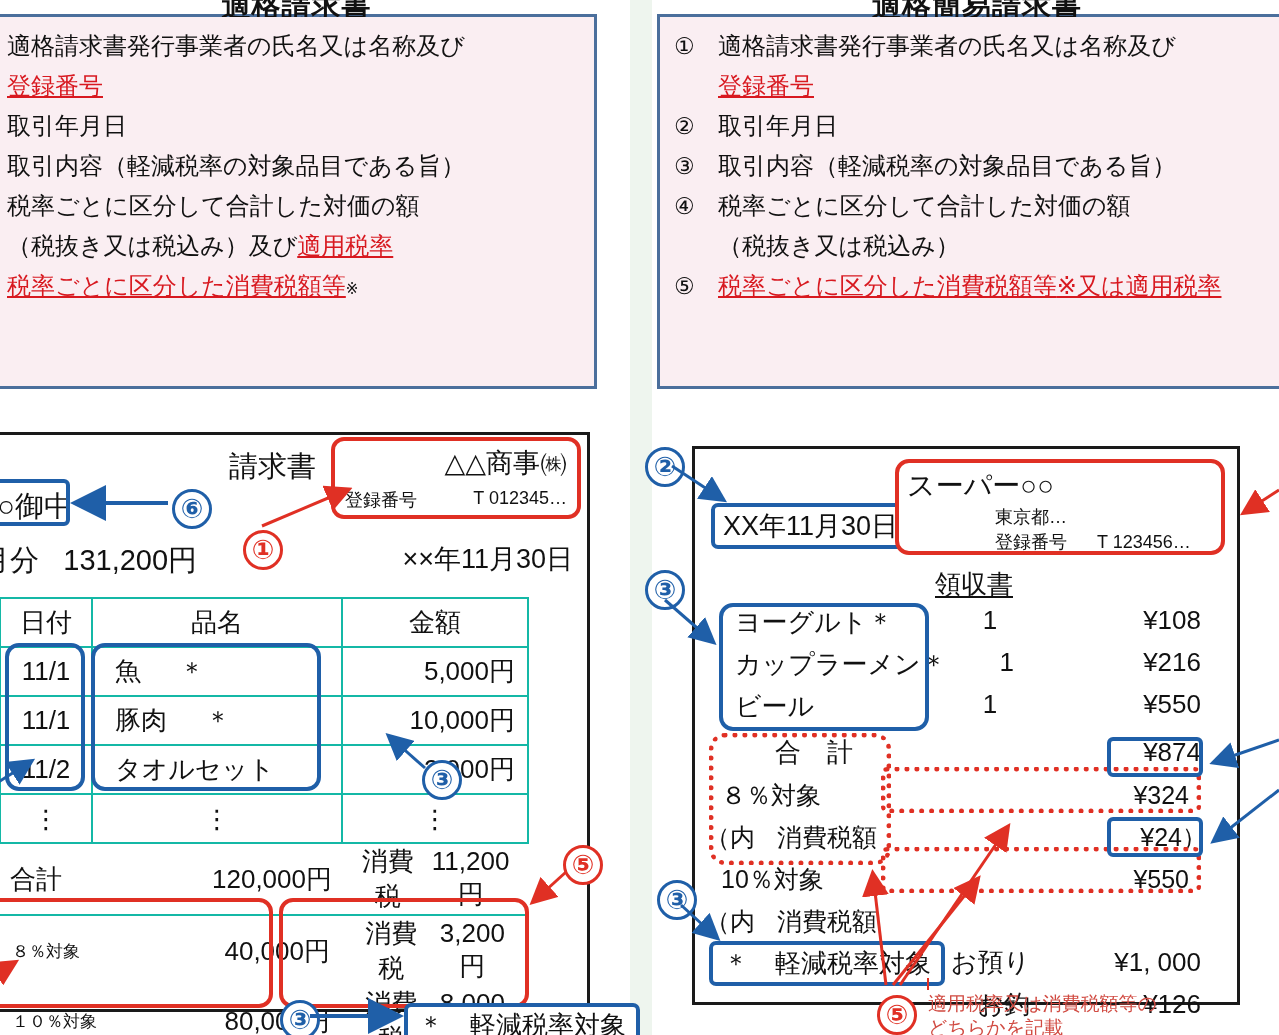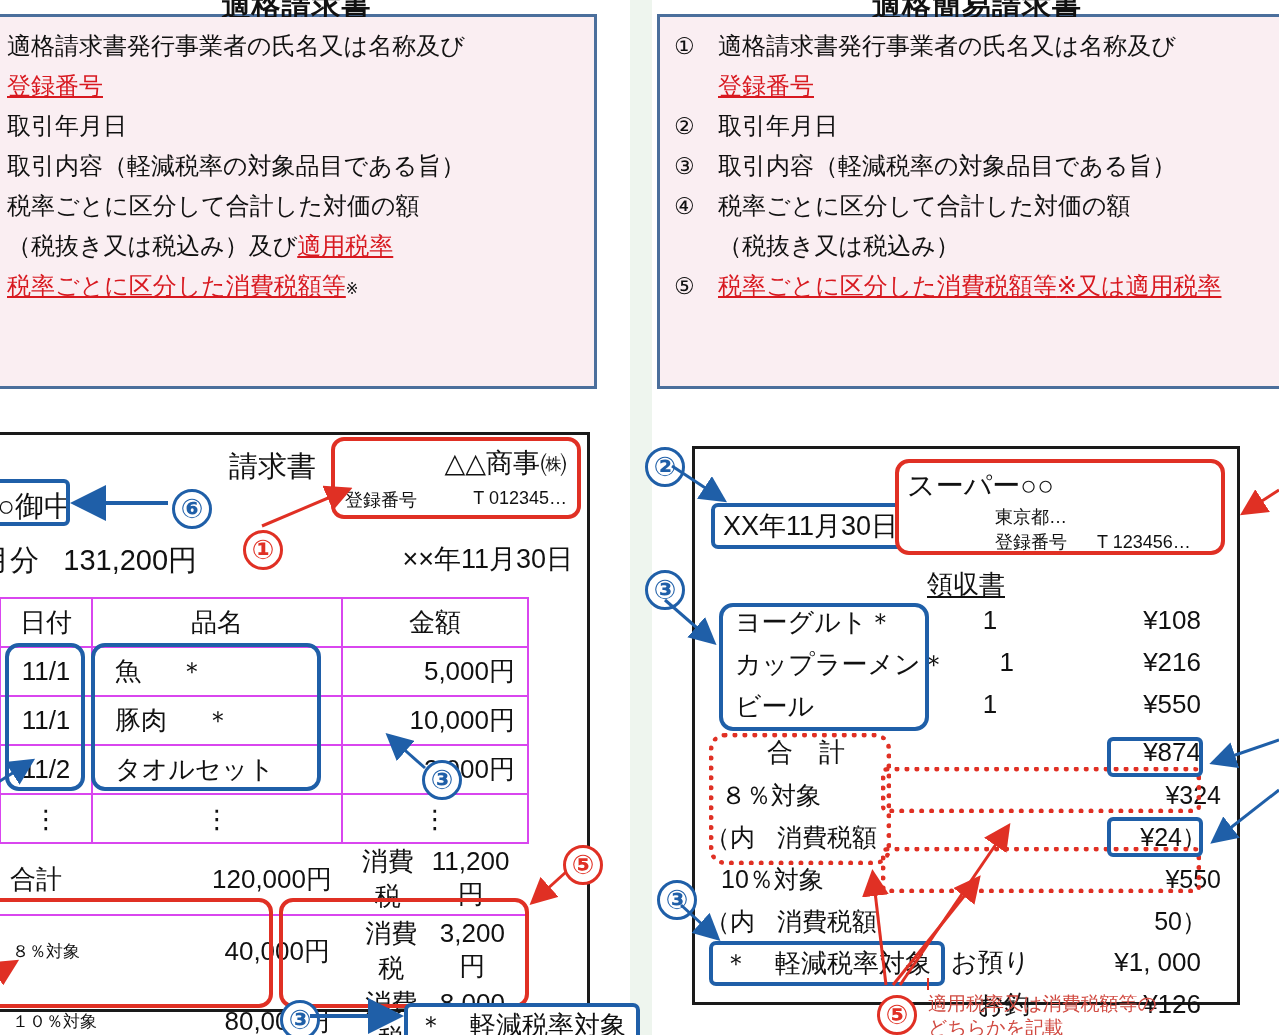--- a/index.html
+++ b/index.html
@@ -52,21 +52,21 @@
   .vendor-box{position:absolute;right:6px;top:2px;width:250px;height:82px;
     border:4px solid #e03024;border-radius:13px;box-sizing:border-box;
     background:#fff;padding:4px 10px 0 10px;z-index:4;}
   .vendor-name{text-align:right;font-size:27px;white-space:nowrap;}
   .vendor-reg{display:flex;justify-content:space-between;font-size:18px;
     margin-top:7px;white-space:nowrap;}
 
   
   .inv-table{position:absolute;left:62px;top:162px;width:528px;
     border-collapse:collapse;table-layout:fixed;}
-  .inv-table td,.inv-table th{border:2px solid #d946ef;height:47px;
+  .inv-table td,.inv-table th{border:2px solid #14b8a6;height:47px;
     font-size:26px;font-weight:normal;text-align:center;padding:0;}
   .col-date{width:92px;}
   .col-item{width:250px;}
   .col-amt{width:186px;}
   .inv-table td.amt{text-align:right;padding-right:12px;}
   .inv-table td.item{text-align:left;padding-left:22px;}
   .inv-table td.item .star{padding-left:38px;}
   .dots{font-size:26px;letter-spacing:0;line-height:14px;}
 
   .sum-row td{border-left:none;border-right:none;}
@@ -105,38 +105,38 @@
   .rc-date{position:absolute;left:16px;top:54px;font-size:27px;
     border:4px solid #1f5fa8;border-radius:7px;padding:1px 8px;background:#fff;
     white-space:nowrap;z-index:6;}
   .rc-store{position:absolute;left:200px;top:10px;width:330px;height:96px;
     border:4px solid #e03024;border-radius:14px;box-sizing:border-box;
     background:#fff;padding:4px 8px 0 8px;z-index:6;}
   .rc-store-name{font-size:28px;white-space:nowrap;}
   .rc-store-sub{font-size:18px;margin-left:88px;line-height:25px;white-space:nowrap;}
   .rc-store-reg{font-size:18px;margin-left:88px;line-height:25px;
     display:flex;gap:30px;white-space:nowrap;}
-  .rc-recv{position:absolute;left:0;top:118px;width:100%;text-align:center;
+  .rc-recv{position:absolute;left:8px;top:118px;width:100%;text-align:center;
     font-size:26px;}
   .rc-recv u{text-decoration:underline;text-underline-offset:3px;}
 
   .rc-lines{position:absolute;left:0;top:156px;width:100%;}
   .rc-line{display:flex;font-size:26px;height:42px;
     white-space:nowrap;}
   .rc-name{flex:0 0 235px;padding-left:40px;box-sizing:border-box;}
   .rc-qty{flex:0 0 120px;text-align:center;}
   .rc-price{flex:1 1 auto;text-align:right;padding-right:36px;}
 
   .rc-total{display:flex;align-items:center;font-size:26px;height:42px;}
-  .rc-total .lbl{flex:0 0 235px;padding-left:72px;box-sizing:border-box;}
+  .rc-total .lbl{flex:0 0 235px;padding-left:72px;box-sizing:border-box;margin-left:8px;}
   .rc-total .val{flex:1 1 auto;text-align:right;padding-right:36px;}
 
   .rc-tax{display:flex;align-items:center;font-size:25px;height:44px;}
   .rc-tax .lbl{flex:0 0 170px;padding-left:26px;box-sizing:border-box;}
-  .rc-tax .val{flex:1 1 auto;text-align:right;padding-right:16px;}
+  .rc-tax .val{flex:1 1 auto;text-align:right;padding-right:48px;}
 
   .rc-in{display:flex;align-items:center;font-size:25px;height:40px;}
   .rc-in .p1{flex:0 0 60px;text-align:right;}
   .rc-in .p2{flex:0 0 180px;padding-left:22px;box-sizing:border-box;}
   .rc-in .p3{flex:1 1 auto;text-align:right;padding-right:30px;}
 
   .rc-pay{display:flex;align-items:center;font-size:26px;height:42px;}
   .rc-pay .lbl{flex:0 0 335px;text-align:right;}
   .rc-pay .val{flex:1 1 auto;text-align:right;padding-right:36px;}
 
@@ -370,21 +370,20 @@
           <span class="p2">消費税額</span>
           <span class="p3">¥24）</span>
         </div>
         <div class="rc-tax">
           <span class="lbl">10％対象</span>
           <span class="val">¥550</span>
         </div>
         <div class="rc-in">
           <span class="p1">（内</span>
           <span class="p2">消費税額</span>
-          <span class="p3">50）</span>
         </div>
 
         <div class="rc-pay">
           <span class="lbl">お預り</span>
           <span class="val">¥1, 000</span>
         </div>
         <div class="rc-pay">
           <span class="lbl">お釣</span>
           <span class="val">¥126</span>
         </div>

